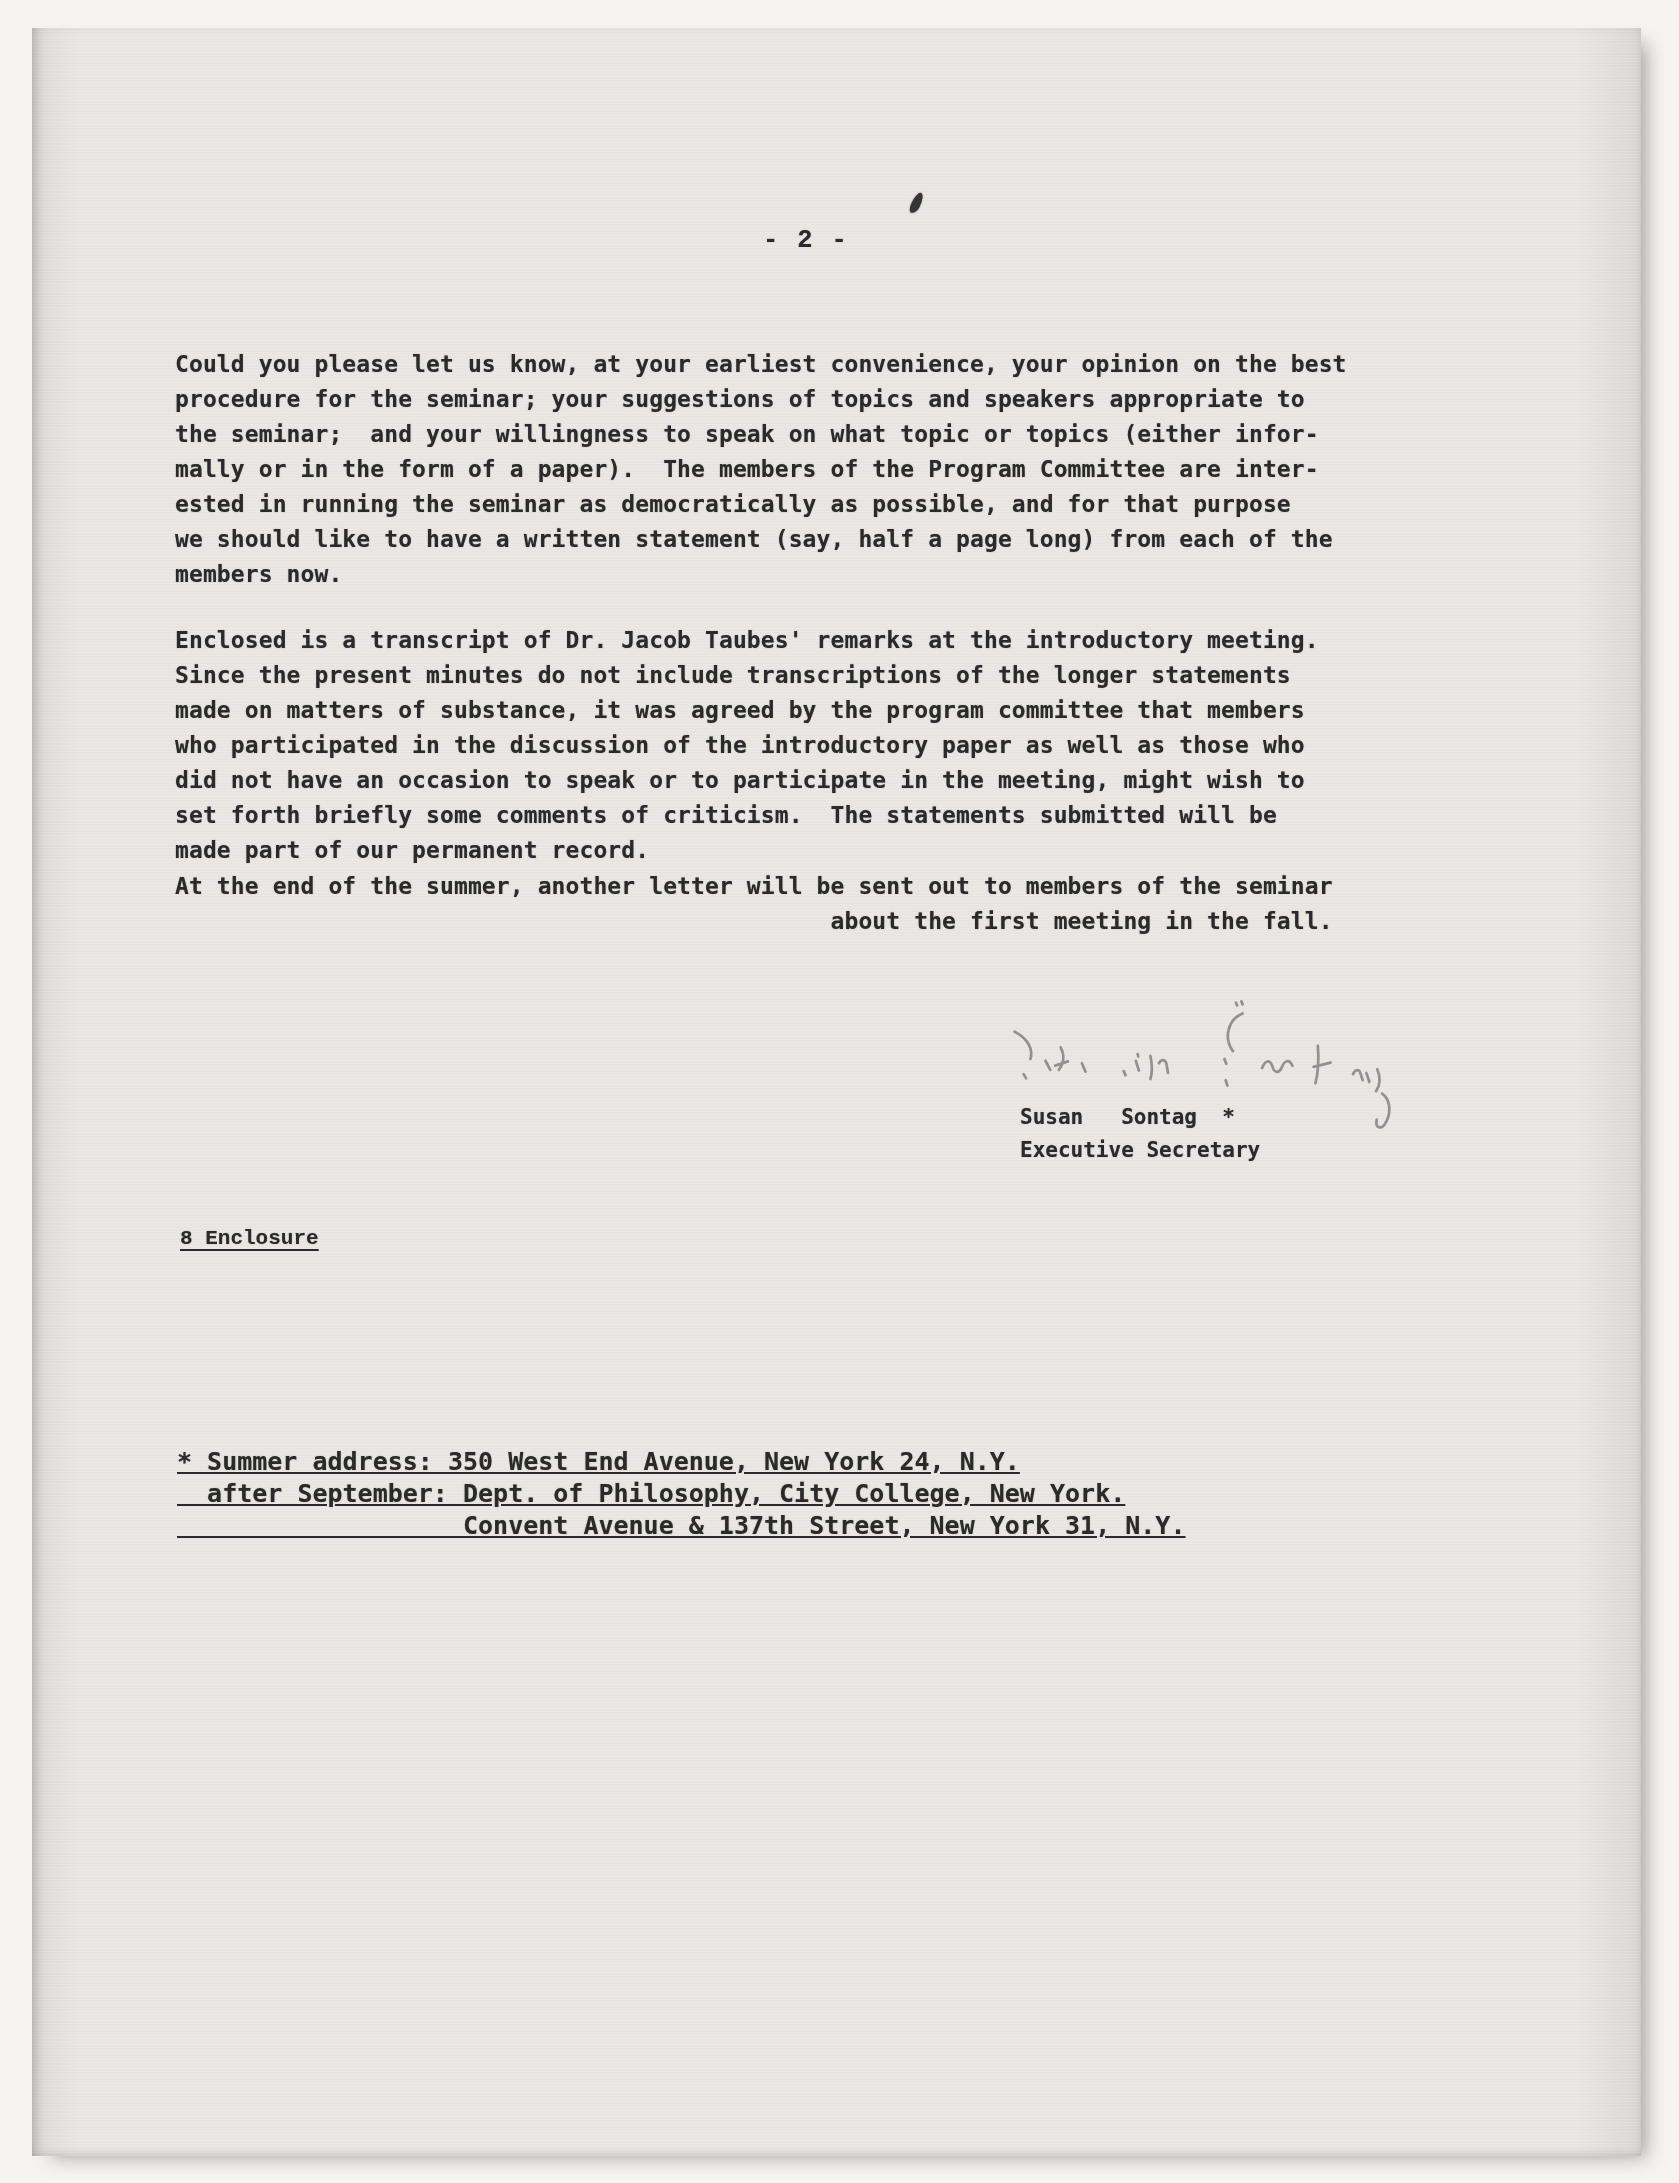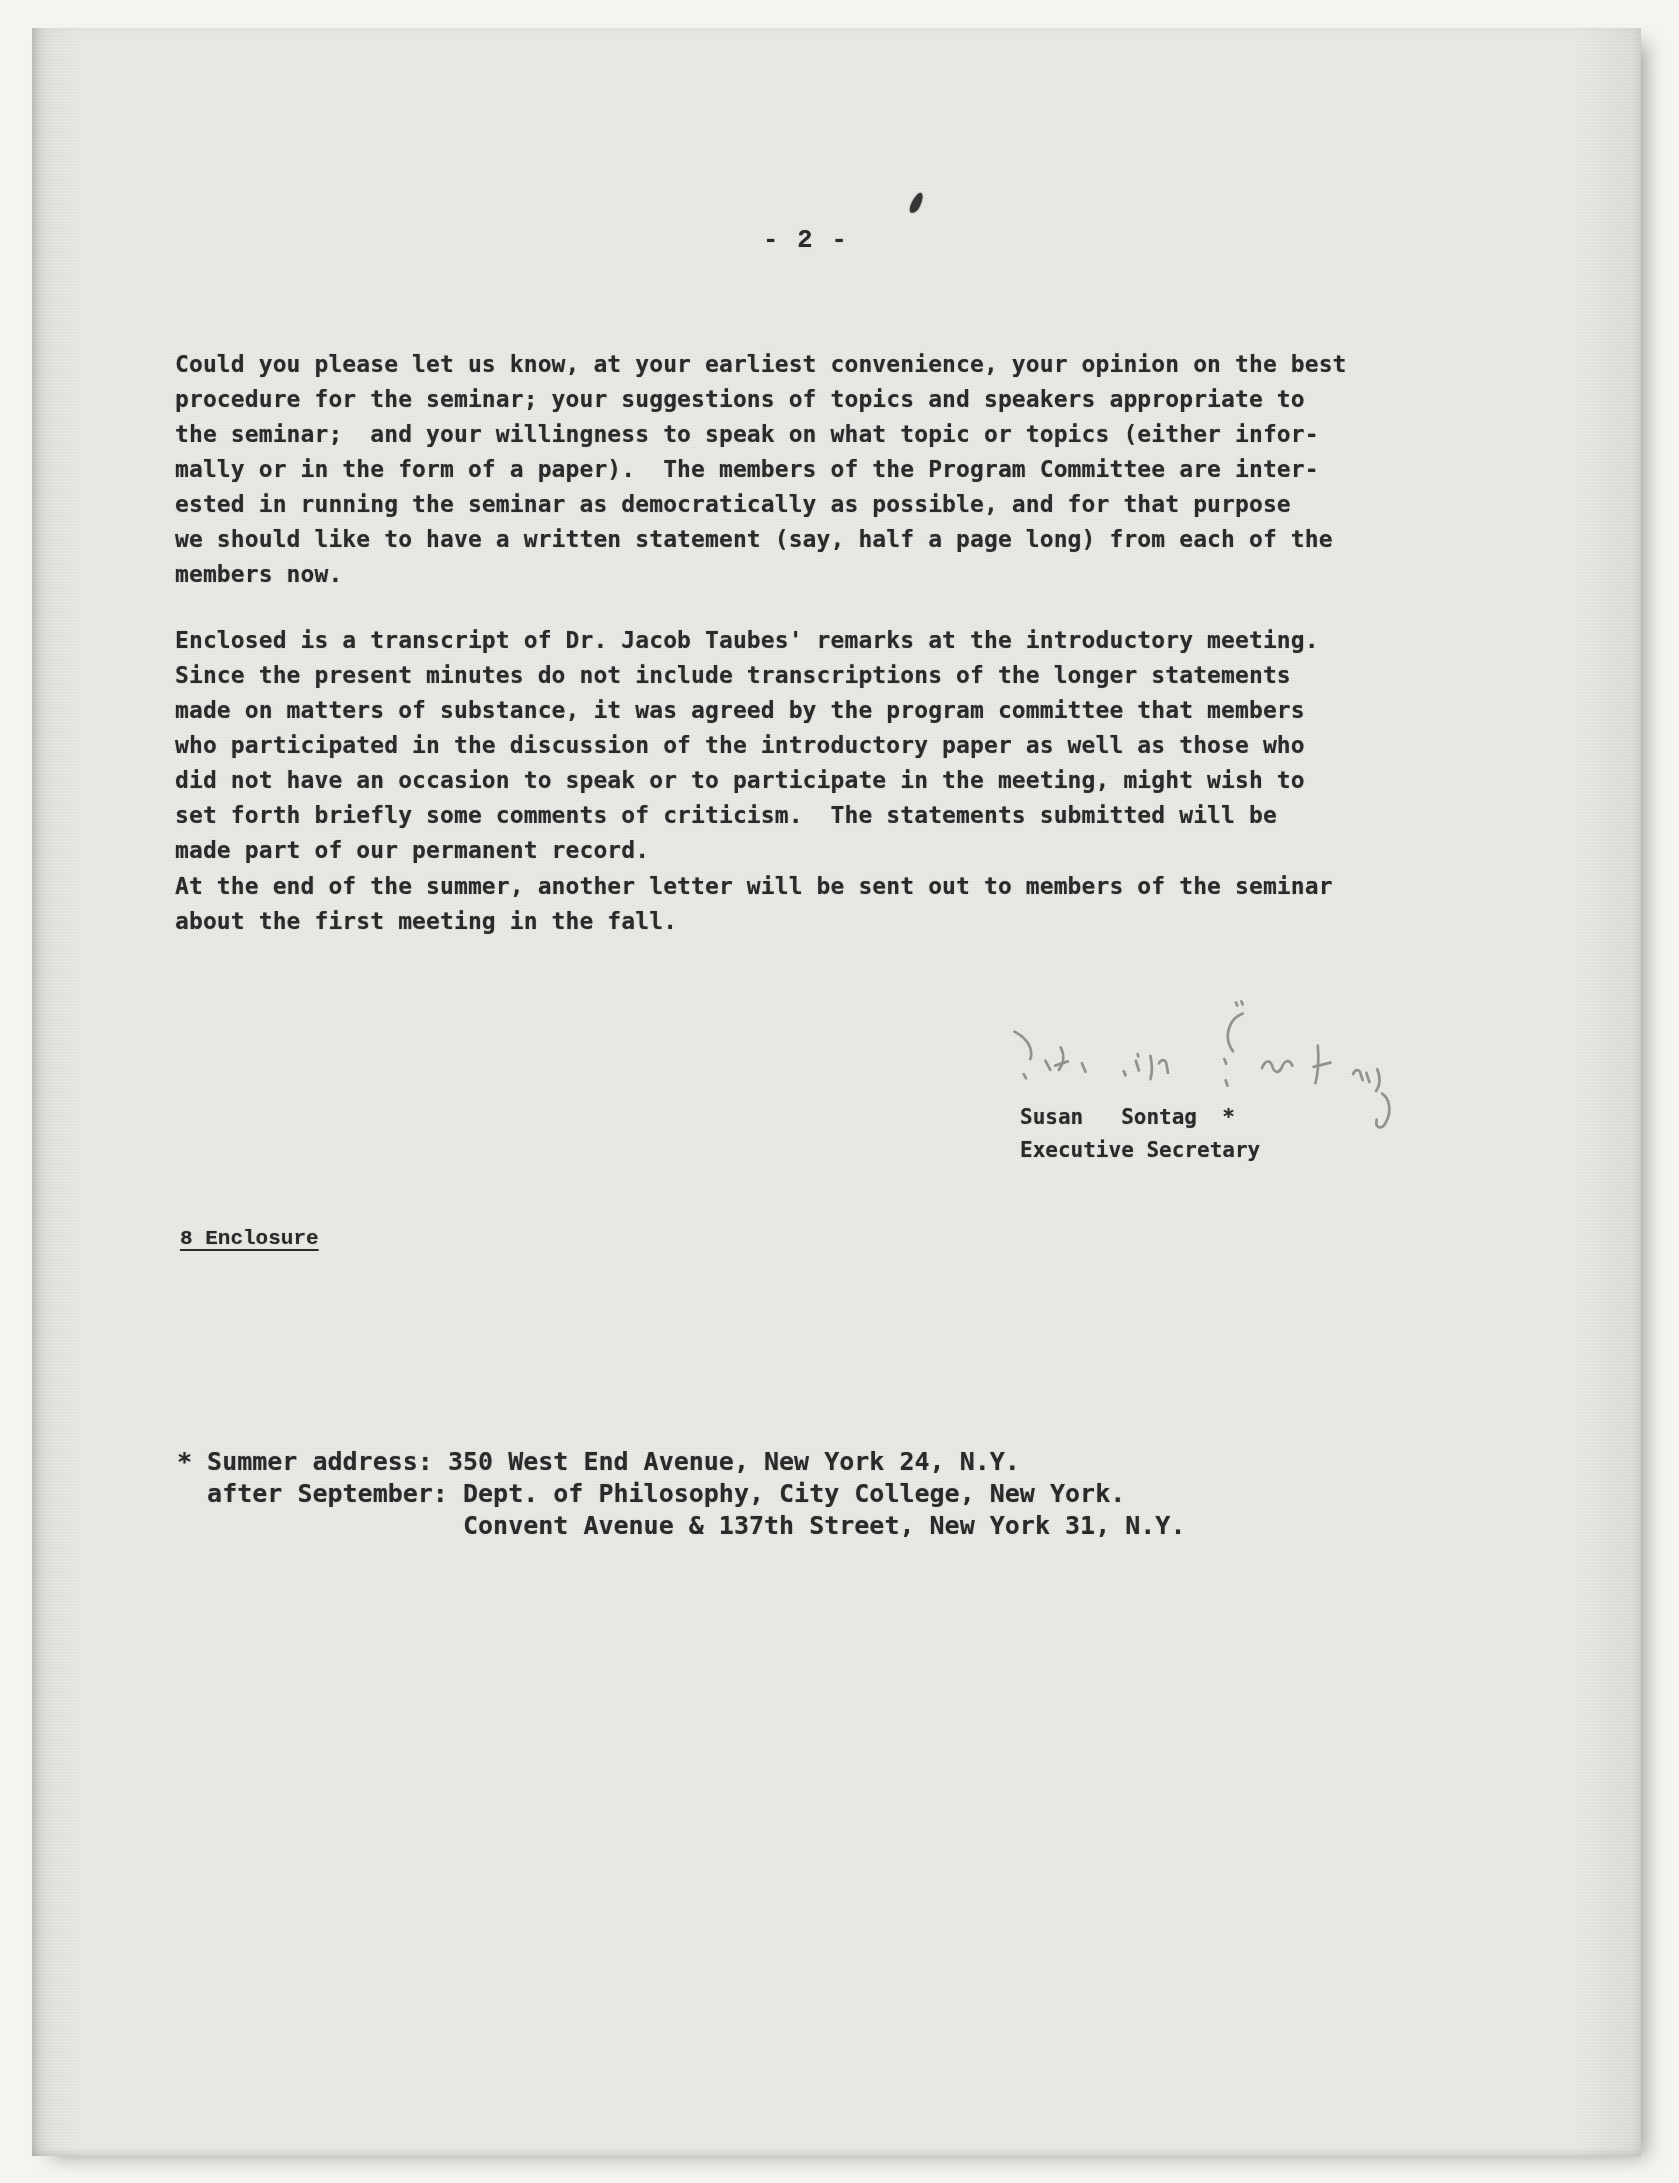--- a/index.html
+++ b/index.html
@@ -43,21 +43,21 @@
     position: absolute;
     left: 175px;
     margin: 0;
     font-size: 23px;
     line-height: 35px;
     white-space: pre;
     letter-spacing: 0.1px;
   }
   .p1 { top: 347px; }
   .p2 { top: 623px; }
-  .p3 { top: 869px; }
+  .p3 { top: 869px; text-align: right; }
 
   .pgnum {
     position: absolute;
     left: 763px;
     top: 226px;
     font-size: 25.5px;
     letter-spacing: 1.8px;
   }
 
   
@@ -102,20 +102,21 @@
   }
 
   .footnote {
     position: absolute;
     left: 177px;
     top: 1446px;
     margin: 0;
     font-size: 25px;
     line-height: 32px;
     white-space: pre;
+    text-decoration: underline;
   }
 </style>
 </head>
 <body>
 
 <div class="scan">
 
   <div class="paper"></div>
 
   <div class="pgnum ink">- 2 -</div>

